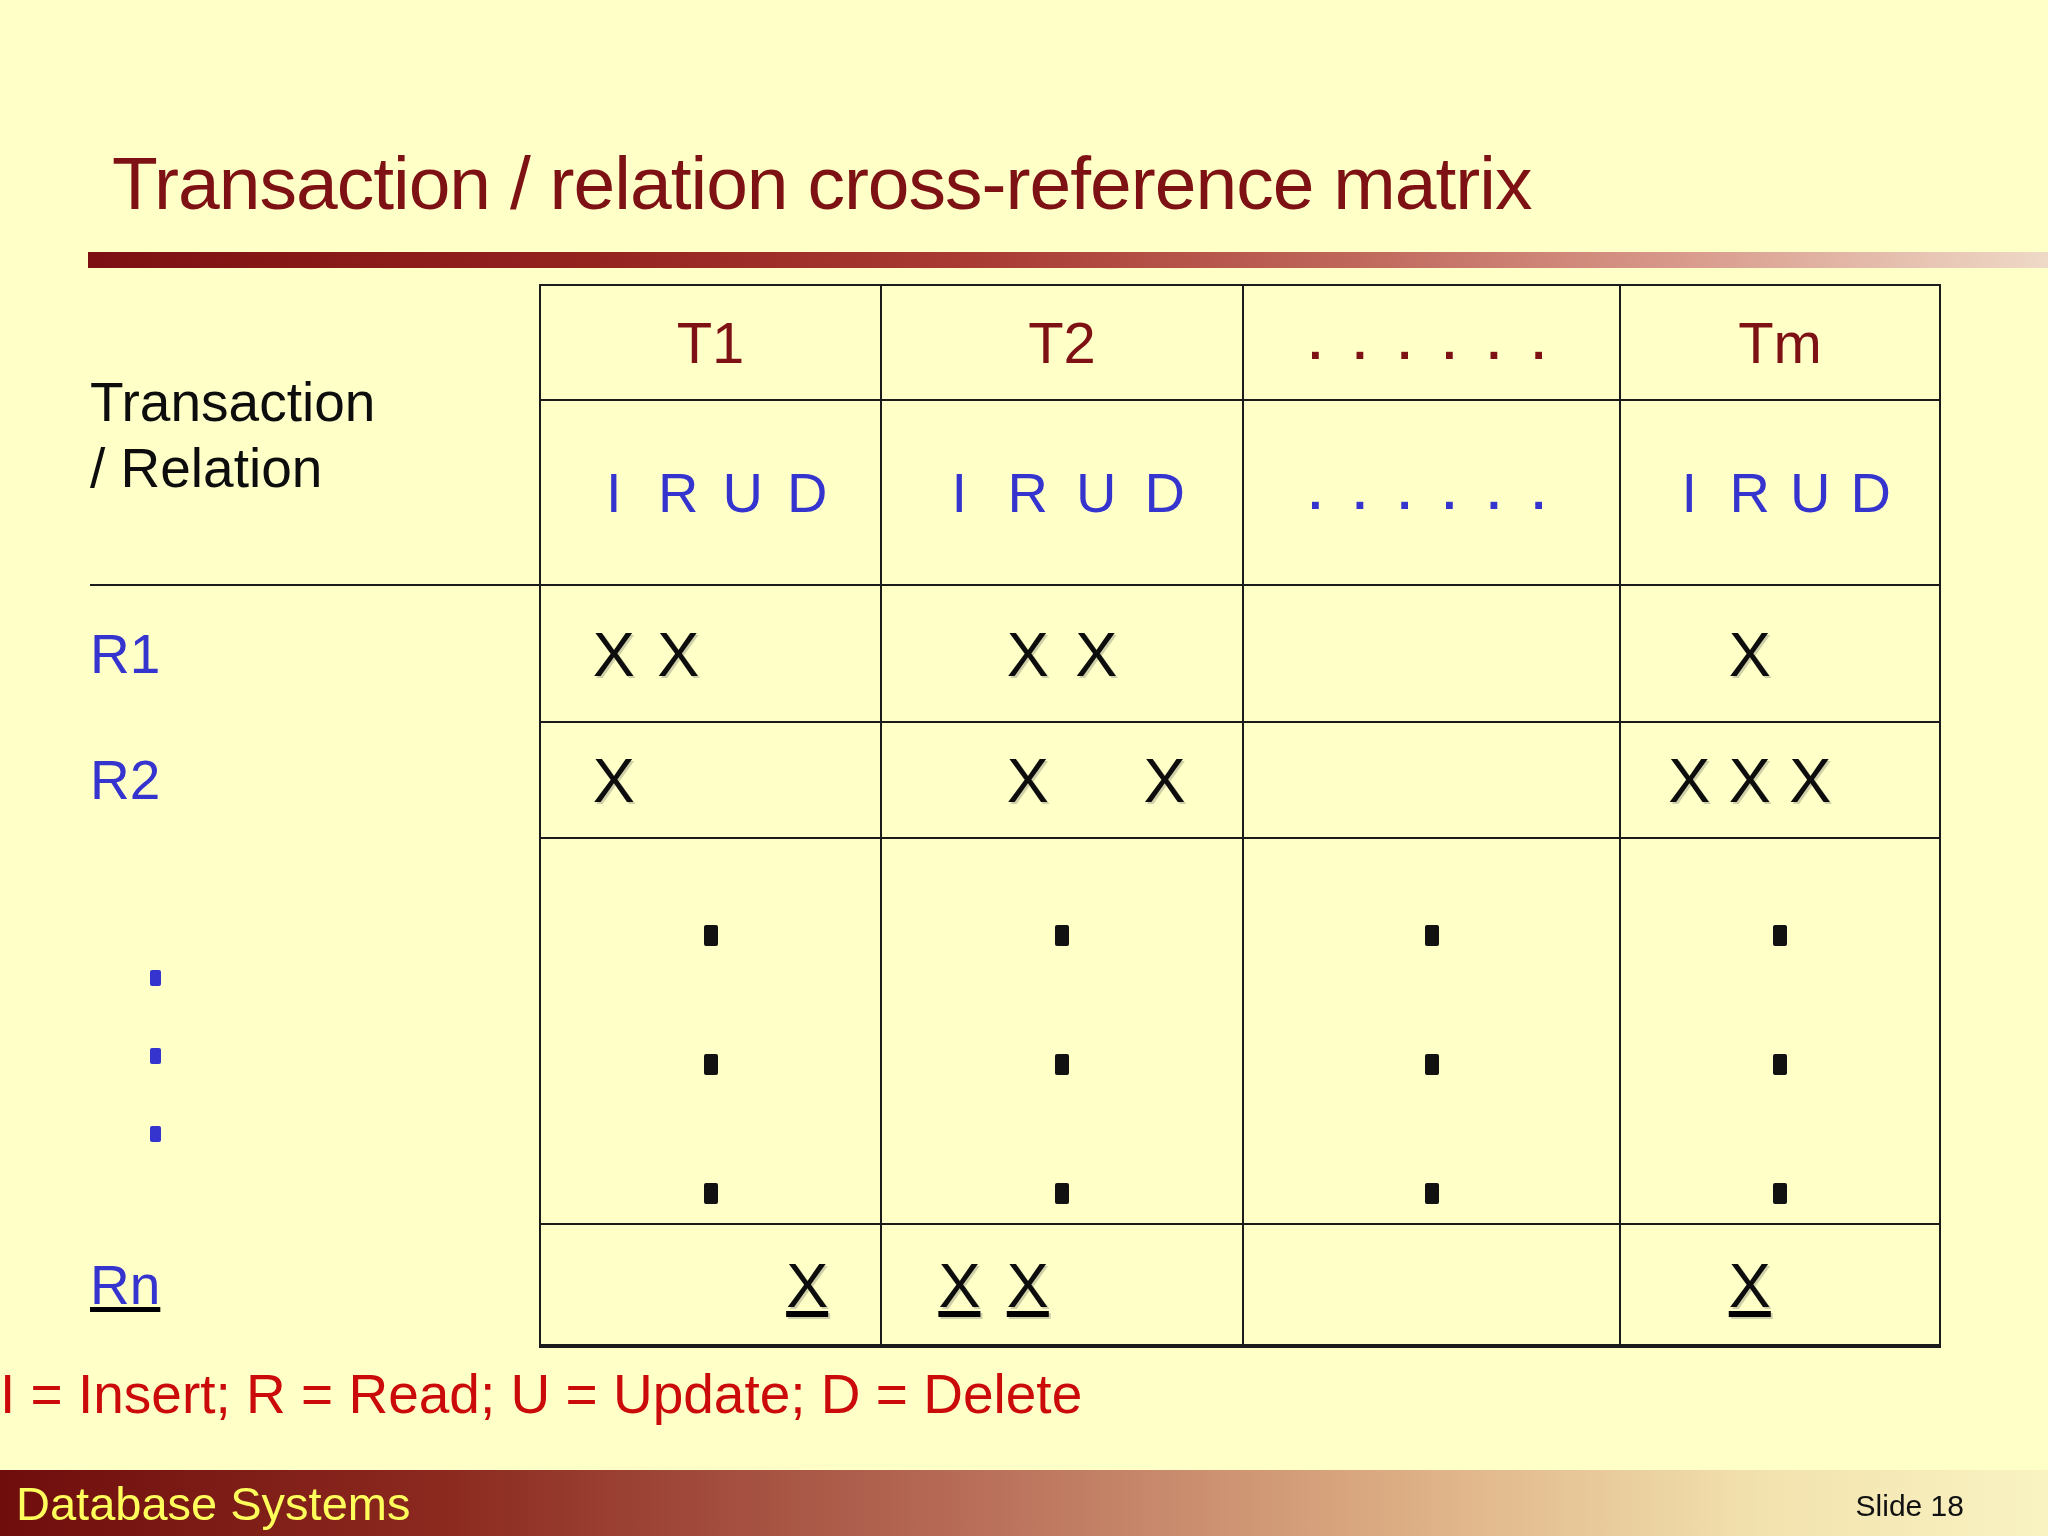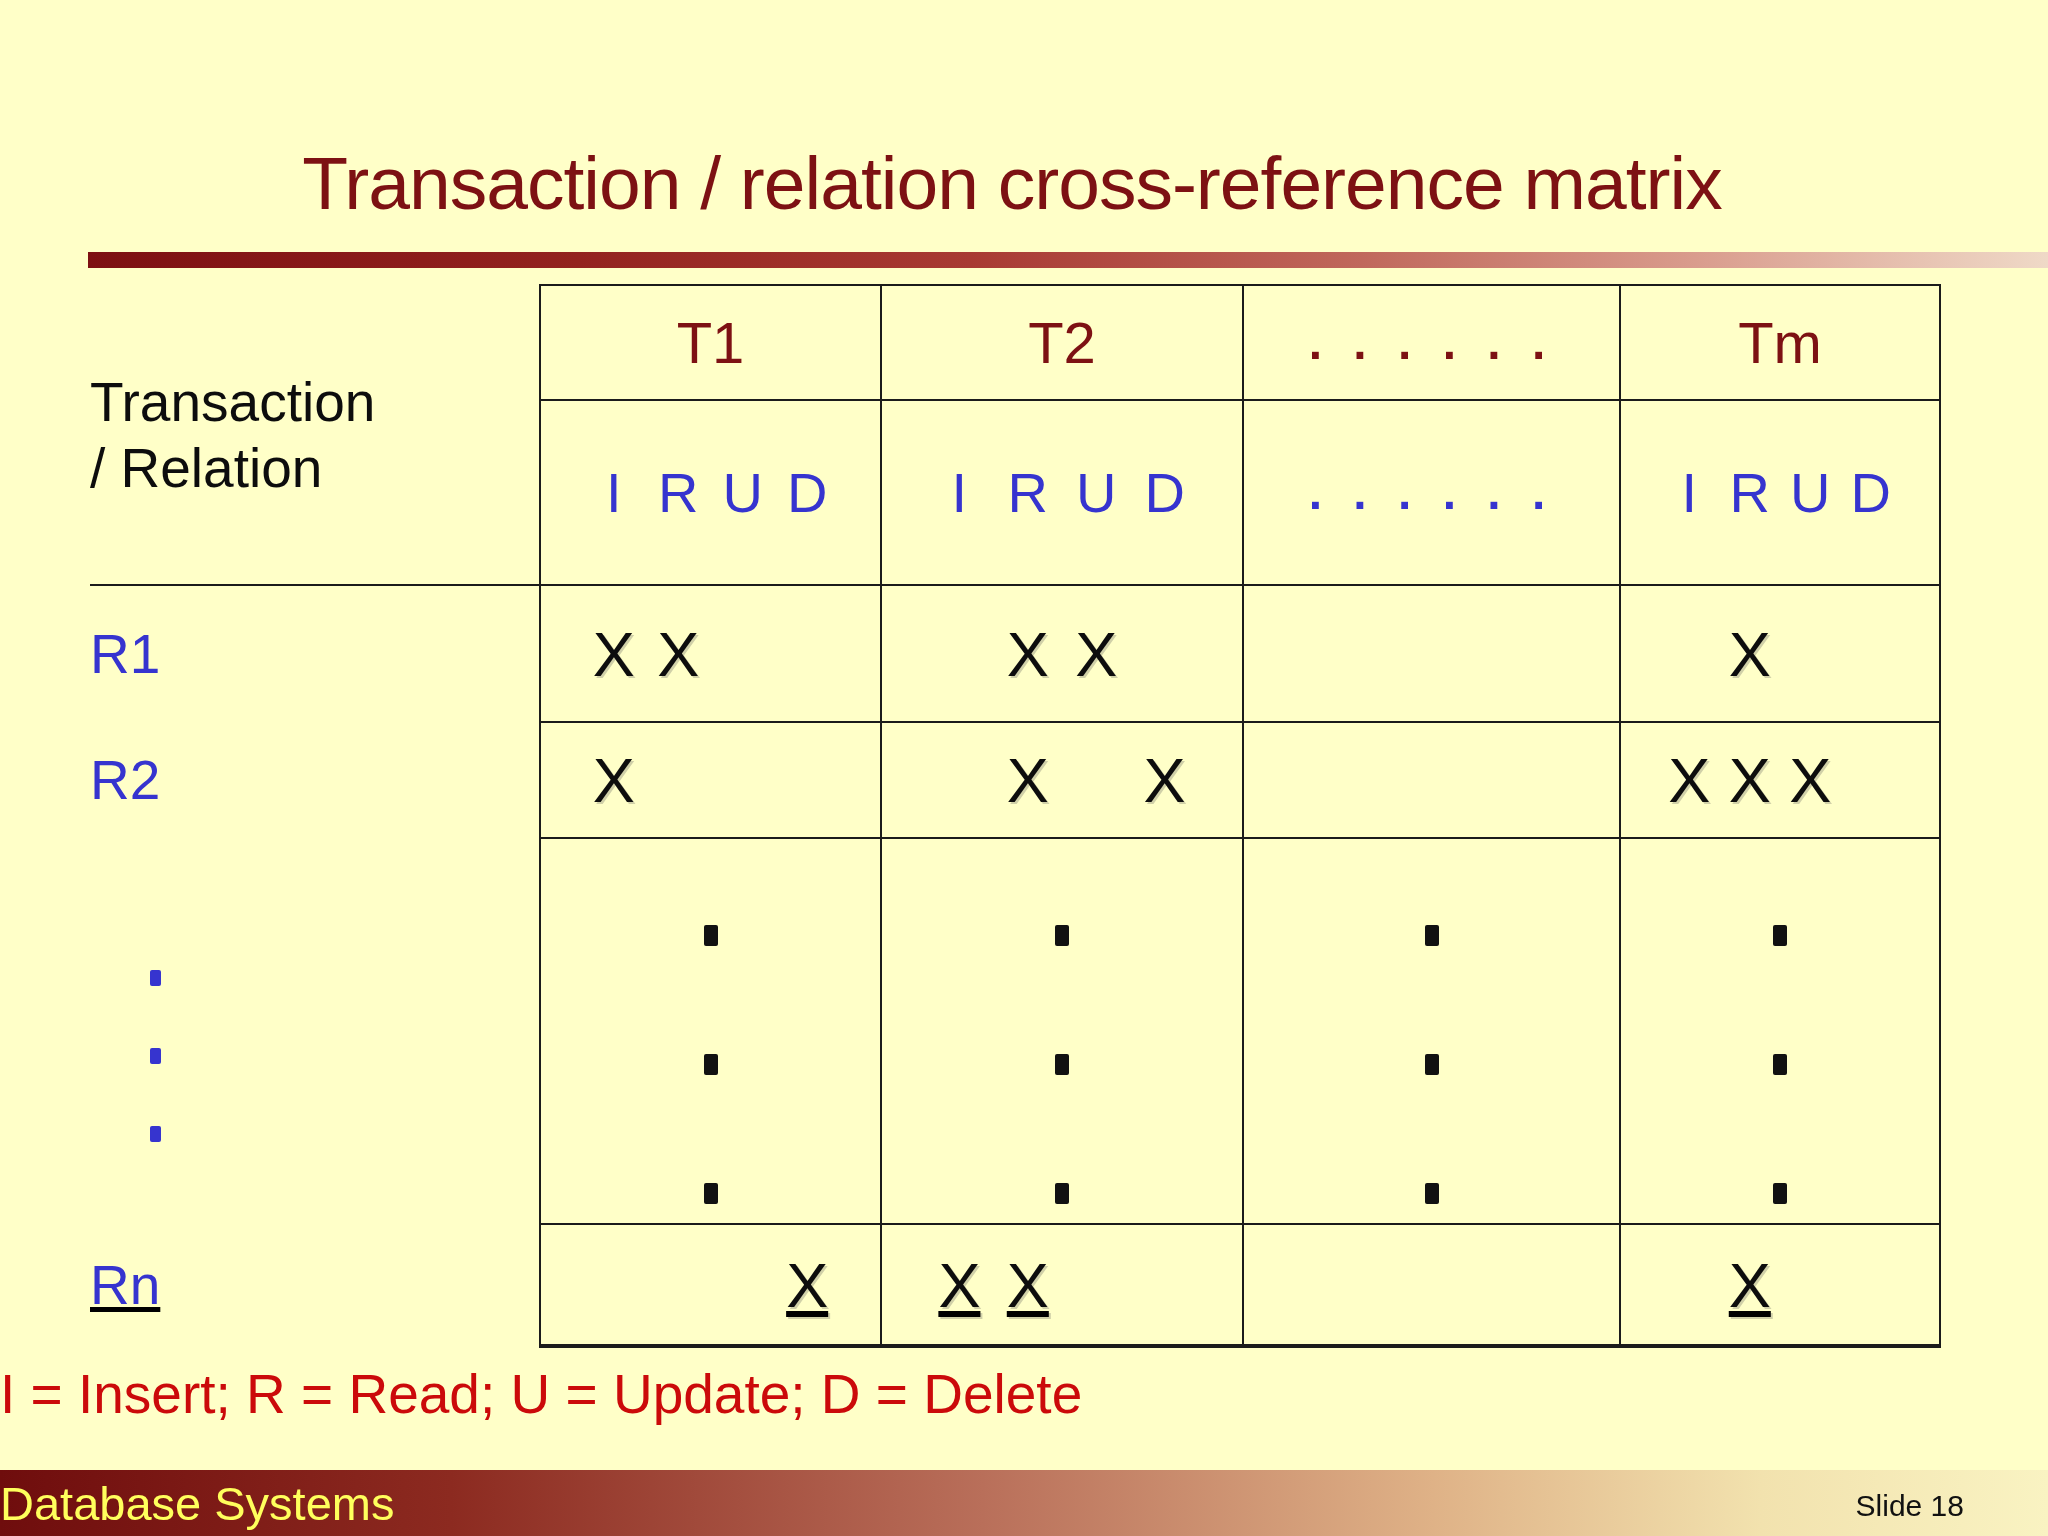--- a/index.html
+++ b/index.html
@@ -8,21 +8,21 @@
   }
   *{box-sizing:border-box}
   html,body{margin:0;padding:0}
   body{
     width:2048px;height:1536px;position:relative;overflow:hidden;
     background:var(--bg);
     font-family:"Liberation Sans", sans-serif;
   }
   .title{
     position:absolute;left:112px;top:140px;width:1800px;
-    font-size:75px;color:var(--red-dark);letter-spacing:-1px;white-space:nowrap;text-align:center;
+    font-size:75px;color:var(--red-dark);letter-spacing:-1px;white-space:nowrap;
   }
   .title-rule{
     position:absolute;left:88px;top:252px;width:1960px;height:16px;
     background:linear-gradient(to right,#7d1012 0%,#93231f 25%,#a83a33 45%,#c0685c 65%,#d99c8d 82%,#efd9c7 100%);
   }
   table.matrix{
     position:absolute;left:90px;top:284px;border-collapse:collapse;table-layout:fixed;
   }
   table.matrix td{border:2px solid var(--grid);vertical-align:middle;padding:0}
   table.matrix td.nob{border:none}
@@ -44,21 +44,21 @@
   .dot.blue{width:11px;height:16px;background:var(--blue)}
   .legend{
     position:absolute;left:0;top:1362px;width:2048px;text-align:left;
     font-size:55px;color:var(--red-bright);
   }
   .footer{
     position:absolute;left:0;top:1470px;width:2048px;height:66px;
     background:linear-gradient(to right,#6f0d0d 0%,#8c2a20 22%,#b96f5a 48%,#dfb287 70%,#f2e2ae 86%,#f9f3c2 100%);
     display:flex;align-items:center;
   }
-  .footer .course{font-size:47px;color:var(--footer-yellow);}
+  .footer .course{font-size:47px;color:var(--footer-yellow);margin-left:16px}
   .footer .slide-num{position:absolute;right:84px;top:50%;transform:translateY(-42%);font-size:30px;color:#111}
 </style>
 </head>
 <body>
 
 <div class="stage">
 
   <div class="title">Transaction / relation cross-reference matrix</div>
   <div class="title-rule"></div>
 

